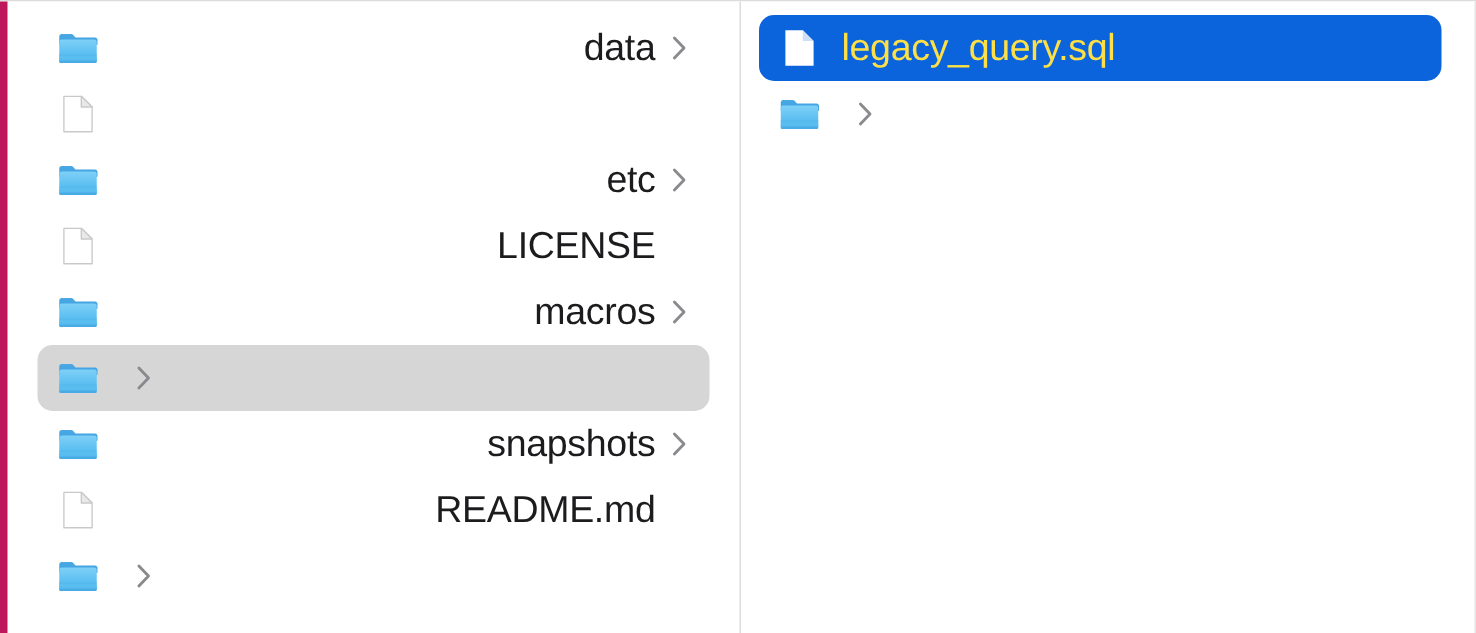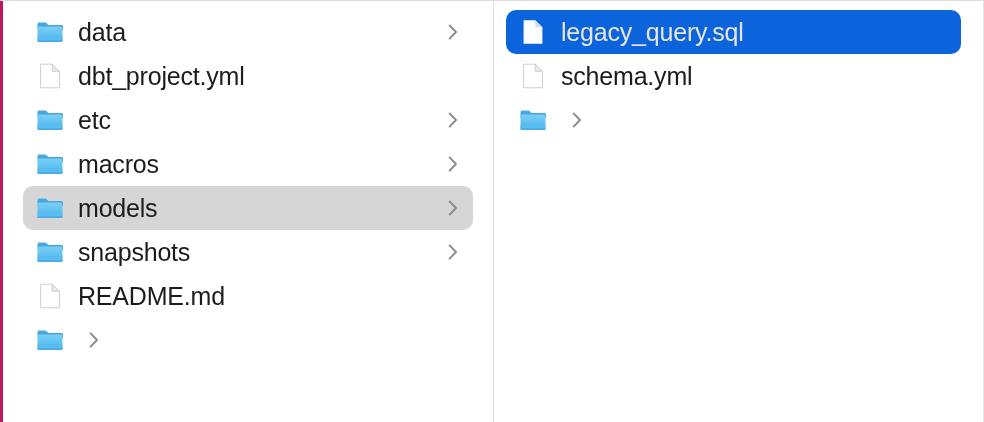--- a/index.html
+++ b/index.html
@@ -29,22 +29,23 @@
   .column {
     position: relative;
     box-sizing: border-box;
     height: 421px;
     padding-top: 9px;
     background: #ffffff;
   }
 
   #column-left {
     width: 497px;
-    border-left: 3px solid #be185d;
+    border-left: 5px solid #be185d;
     border-right: 1px solid #dcdcdc;
+    text-align: right;
   }
 
   #column-right {
     width: 493px;
     border-right: 1px solid #e6e6e6;
   }
 
   
   .row {
     position: relative;
@@ -77,21 +78,21 @@
   .label {
     font-size: 25px;
     line-height: 30px;
     color: #1c1c1e;
     letter-spacing: -0.2px;
     white-space: nowrap;
     overflow: hidden;
     text-overflow: ellipsis;
     flex: 1 1 auto;
   }
-  .row.selected-blue .label { color: #e5e5e5; }
+  .row.selected-blue .label { color: #fde047; }
 
   
   .chevron {
     flex: 0 0 auto;
     margin-left: 10px;
     width: 12px;
     height: 18px;
     display: flex;
     align-items: center;
     justify-content: center;
@@ -132,21 +133,20 @@
     </svg>
   </span>
 </div>
       <div class="row">
   <span class="icon">
     <svg viewBox="0 0 30 30" xmlns="http://www.w3.org/2000/svg">
       <path d="M5.6 3.2h11.6l7.2 7.1v16.5H5.6z" fill="#ffffff" stroke="#c9c9c9" stroke-width="0.9" stroke-linejoin="round"></path>
       <path d="M17.2 3.2l7.2 7.1h-7.2z" fill="#e9e9e9" stroke="#c9c9c9" stroke-width="0.9" stroke-linejoin="round"></path>
     </svg>
   </span>
-<span class="label">dbt_project.yml</span>
   <span class="chevron hidden">
     <svg width="10" height="16" viewBox="0 0 10 16" xmlns="http://www.w3.org/2000/svg">
       <path d="M1.6 1.4L8 8l-6.4 6.6" fill="none" stroke="#8a8a8e" stroke-width="1.9" stroke-linecap="round" stroke-linejoin="round"></path>
     </svg>
   </span>
 </div>
       <div class="row">
   <span class="icon">
     <svg viewBox="0 0 30 30" xmlns="http://www.w3.org/2000/svg">
       <defs>
@@ -170,20 +170,34 @@
 <span class="label">etc</span>
   <span class="chevron">
     <svg width="10" height="16" viewBox="0 0 10 16" xmlns="http://www.w3.org/2000/svg">
       <path d="M1.6 1.4L8 8l-6.4 6.6" fill="none" stroke="#8a8a8e" stroke-width="1.9" stroke-linecap="round" stroke-linejoin="round"></path>
     </svg>
   </span>
 </div>
       <div class="row">
   <span class="icon">
     <svg viewBox="0 0 30 30" xmlns="http://www.w3.org/2000/svg">
+      <path d="M5.6 3.2h11.6l7.2 7.1v16.5H5.6z" fill="#ffffff" stroke="#c9c9c9" stroke-width="0.9" stroke-linejoin="round"></path>
+      <path d="M17.2 3.2l7.2 7.1h-7.2z" fill="#e9e9e9" stroke="#c9c9c9" stroke-width="0.9" stroke-linejoin="round"></path>
+    </svg>
+  </span>
+<span class="label">LICENSE</span>
+  <span class="chevron hidden">
+    <svg width="10" height="16" viewBox="0 0 10 16" xmlns="http://www.w3.org/2000/svg">
+      <path d="M1.6 1.4L8 8l-6.4 6.6" fill="none" stroke="#8a8a8e" stroke-width="1.9" stroke-linecap="round" stroke-linejoin="round"></path>
+    </svg>
+  </span>
+</div>
+      <div class="row">
+  <span class="icon">
+    <svg viewBox="0 0 30 30" xmlns="http://www.w3.org/2000/svg">
       <defs>
         <linearGradient id="fbody" x1="0" y1="0" x2="0" y2="1">
           <stop offset="0" stop-color="#7ed0f7"></stop>
           <stop offset="0.55" stop-color="#5fc0f2"></stop>
           <stop offset="1" stop-color="#4fb4ea"></stop>
         </linearGradient>
         <linearGradient id="ftab" x1="0" y1="0" x2="0" y2="1">
           <stop offset="0" stop-color="#4aa9e4"></stop>
           <stop offset="1" stop-color="#3f9fdd"></stop>
         </linearGradient>
@@ -216,21 +230,20 @@
           <stop offset="1" stop-color="#3f9fdd"></stop>
         </linearGradient>
       </defs>
       <path d="M2.5 7.2c0-0.9 0.7-1.6 1.6-1.6h6.3c0.5 0 1 0.2 1.3 0.6l1.6 1.8h13.1c0.9 0 1.6 0.7 1.6 1.6v3.2H2.5z" fill="url(#ftab)"></path>
       <rect x="2.5" y="9.4" width="25" height="15.6" rx="1.7" fill="url(#fbody)"></rect>
       <rect x="2.5" y="19.2" width="25" height="1.1" fill="#55b9ef" opacity="0.65"></rect>
       <rect x="2.5" y="20.3" width="25" height="4.7" rx="1.4" fill="#59bdf0"></rect>
       <rect x="2.5" y="23.3" width="25" height="1.7" rx="0.9" fill="#3f9fdd" opacity="0.6"></rect>
     </svg>
   </span>
-<span class="label">models</span>
   <span class="chevron">
     <svg width="10" height="16" viewBox="0 0 10 16" xmlns="http://www.w3.org/2000/svg">
       <path d="M1.6 1.4L8 8l-6.4 6.6" fill="none" stroke="#8a8a8e" stroke-width="1.9" stroke-linecap="round" stroke-linejoin="round"></path>
     </svg>
   </span>
 </div>
       <div class="row">
   <span class="icon">
     <svg viewBox="0 0 30 30" xmlns="http://www.w3.org/2000/svg">
       <defs>
@@ -311,34 +324,20 @@
 <span class="label">legacy_query.sql</span>
   <span class="chevron hidden">
     <svg width="10" height="16" viewBox="0 0 10 16" xmlns="http://www.w3.org/2000/svg">
       <path d="M1.6 1.4L8 8l-6.4 6.6" fill="none" stroke="#8a8a8e" stroke-width="1.9" stroke-linecap="round" stroke-linejoin="round"></path>
     </svg>
   </span>
 </div>
       <div class="row">
   <span class="icon">
     <svg viewBox="0 0 30 30" xmlns="http://www.w3.org/2000/svg">
-      <path d="M5.6 3.2h11.6l7.2 7.1v16.5H5.6z" fill="#ffffff" stroke="#c9c9c9" stroke-width="0.9" stroke-linejoin="round"></path>
-      <path d="M17.2 3.2l7.2 7.1h-7.2z" fill="#e9e9e9" stroke="#c9c9c9" stroke-width="0.9" stroke-linejoin="round"></path>
-    </svg>
-  </span>
-<span class="label">schema.yml</span>
-  <span class="chevron hidden">
-    <svg width="10" height="16" viewBox="0 0 10 16" xmlns="http://www.w3.org/2000/svg">
-      <path d="M1.6 1.4L8 8l-6.4 6.6" fill="none" stroke="#8a8a8e" stroke-width="1.9" stroke-linecap="round" stroke-linejoin="round"></path>
-    </svg>
-  </span>
-</div>
-      <div class="row">
-  <span class="icon">
-    <svg viewBox="0 0 30 30" xmlns="http://www.w3.org/2000/svg">
       <defs>
         <linearGradient id="fbody" x1="0" y1="0" x2="0" y2="1">
           <stop offset="0" stop-color="#7ed0f7"></stop>
           <stop offset="0.55" stop-color="#5fc0f2"></stop>
           <stop offset="1" stop-color="#4fb4ea"></stop>
         </linearGradient>
         <linearGradient id="ftab" x1="0" y1="0" x2="0" y2="1">
           <stop offset="0" stop-color="#4aa9e4"></stop>
           <stop offset="1" stop-color="#3f9fdd"></stop>
         </linearGradient>

